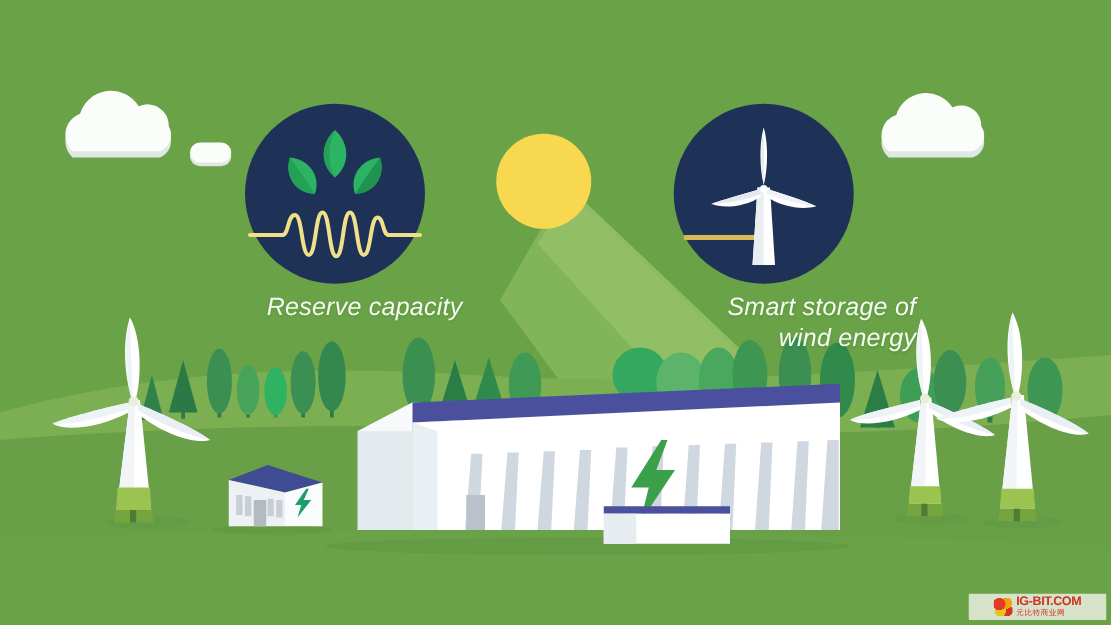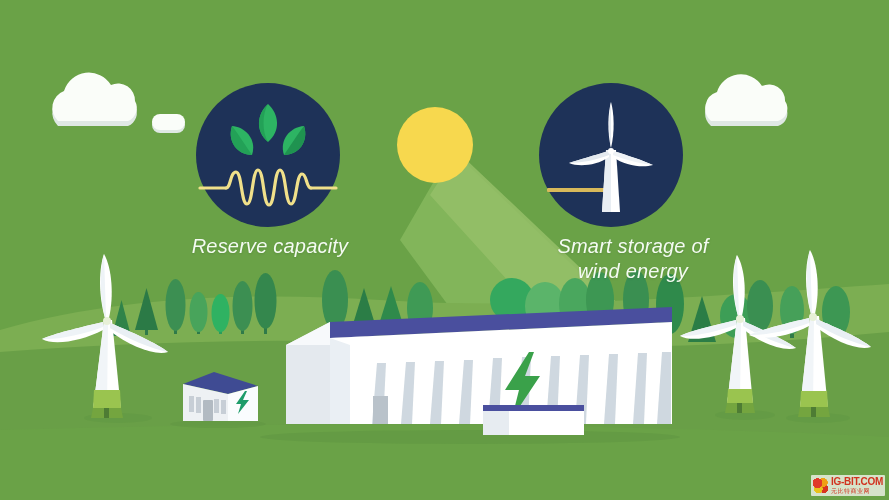--- a/index.html
+++ b/index.html
@@ -11,32 +11,32 @@
   #scene { position:relative; width:889px; height:500px; overflow:hidden; background:#6aa247; }
   svg.layer { position:absolute; left:0; top:0; width:889px; height:500px; }
 
   .label {
     position:absolute;
     font-family:"Liberation Sans", sans-serif;
     font-style:italic;
     color:#f4fbf2;
     font-size:20px;
     line-height:25px;
-    text-align:center;
+    text-align:right;
     letter-spacing:0.2px;
     white-space:pre-line;
     text-shadow:0 1px 2px rgba(40,70,30,0.18);
   }
   #label-reserve { left:170px; top:234px; width:200px; }
   #label-smart { left:533px; top:234px; width:200px; }
 
   #watermark {
     position:absolute; right:4px; bottom:4px;
     display:flex; align-items:center; gap:3px;
-    padding:2px 2px;
+    padding:2px 20px;
     background:rgba(245,245,240,0.78);
     border-radius:1px;
   }
   #wm-mark {
     width:15px; height:15px; flex:none;
     background:
       radial-gradient(circle at 30% 35%, #e03a2a 0 34%, transparent 35%),
       radial-gradient(circle at 68% 30%, #f0a013 0 30%, transparent 31%),
       radial-gradient(circle at 35% 72%, #e8c21a 0 30%, transparent 31%),
       radial-gradient(circle at 72% 70%, #d8341f 0 30%, transparent 31%);

